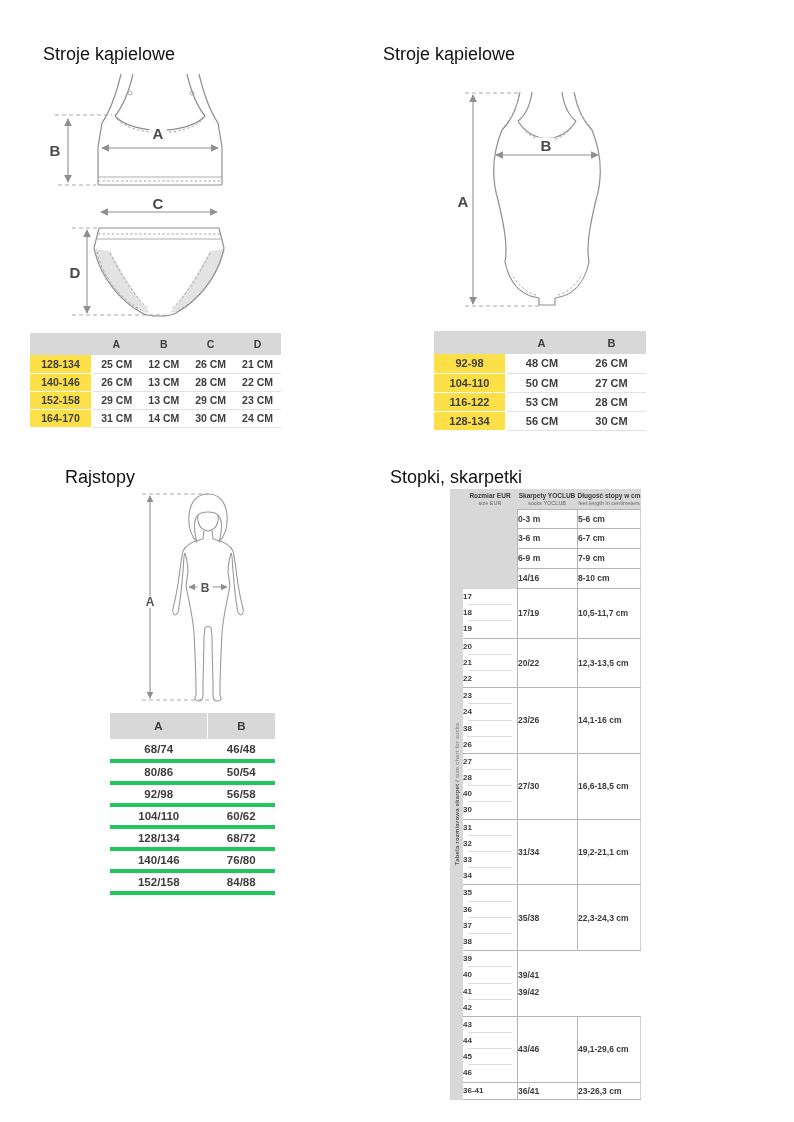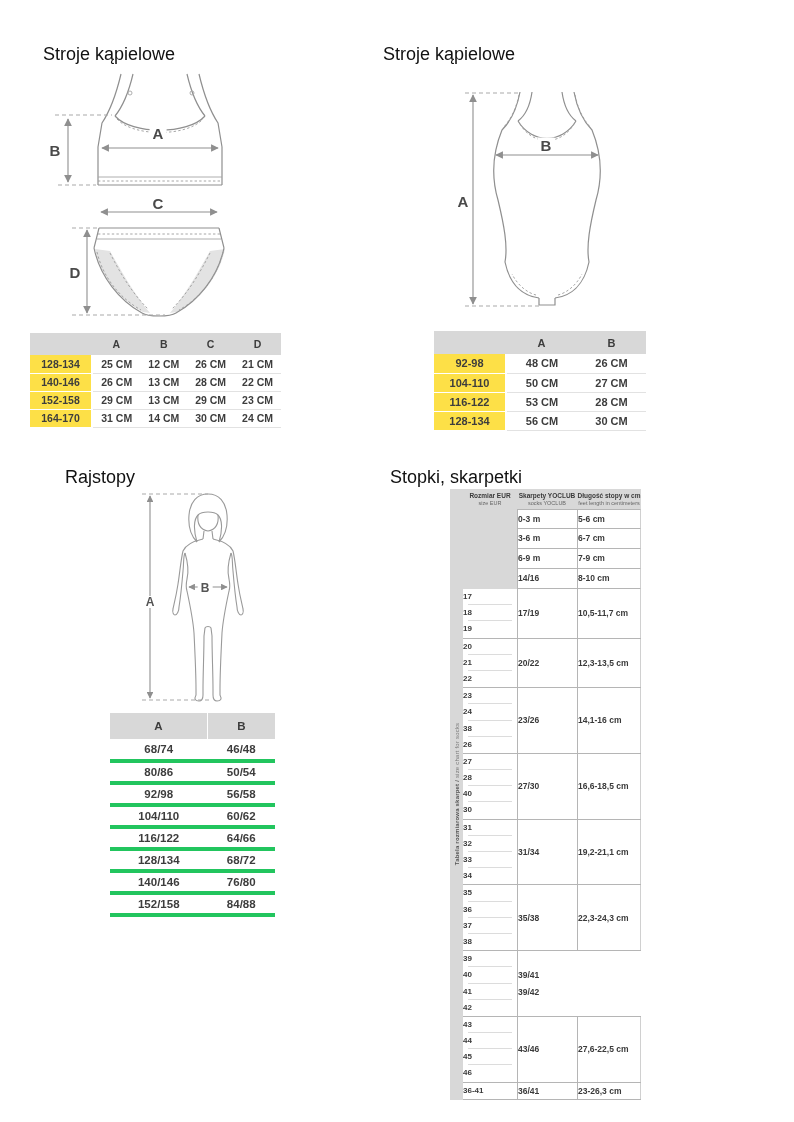--- a/index.html
+++ b/index.html
@@ -292,24 +292,20 @@
         </tr>
         <tr>
           <td>92/98</td>
           <td>56/58</td>
         </tr>
         <tr>
           <td>104/110</td>
           <td>60/62</td>
         </tr>
         <tr>
-          <td>116/122</td>
-          <td>64/66</td>
-        </tr>
-        <tr>
           <td>128/134</td>
           <td>68/72</td>
         </tr>
         <tr>
           <td>140/146</td>
           <td>76/80</td>
         </tr>
         <tr>
           <td>152/158</td>
           <td>84/88</td>
@@ -446,21 +442,21 @@
             <div class="gcol-eur">
               <div class="eur-cell">43</div>
               <div class="eur-cell">44</div>
               <div class="eur-cell">45</div>
               <div class="eur-cell">46</div>
             </div>
             <div class="gcol-yo">
               <div class="gval">43/46</div>
             </div>
             <div class="gcol-len">
-              <div class="gval">27,6-22,5 cm</div>
+              <div class="gval">49,1-29,6 cm</div>
             </div>
           </div>
           <div class="group">
             <div class="gcol-eur">
               <div class="eur-cell">36-41</div>
             </div>
             <div class="gcol-yo">
               <div class="gval">36/41</div>
             </div>
             <div class="gcol-len">

